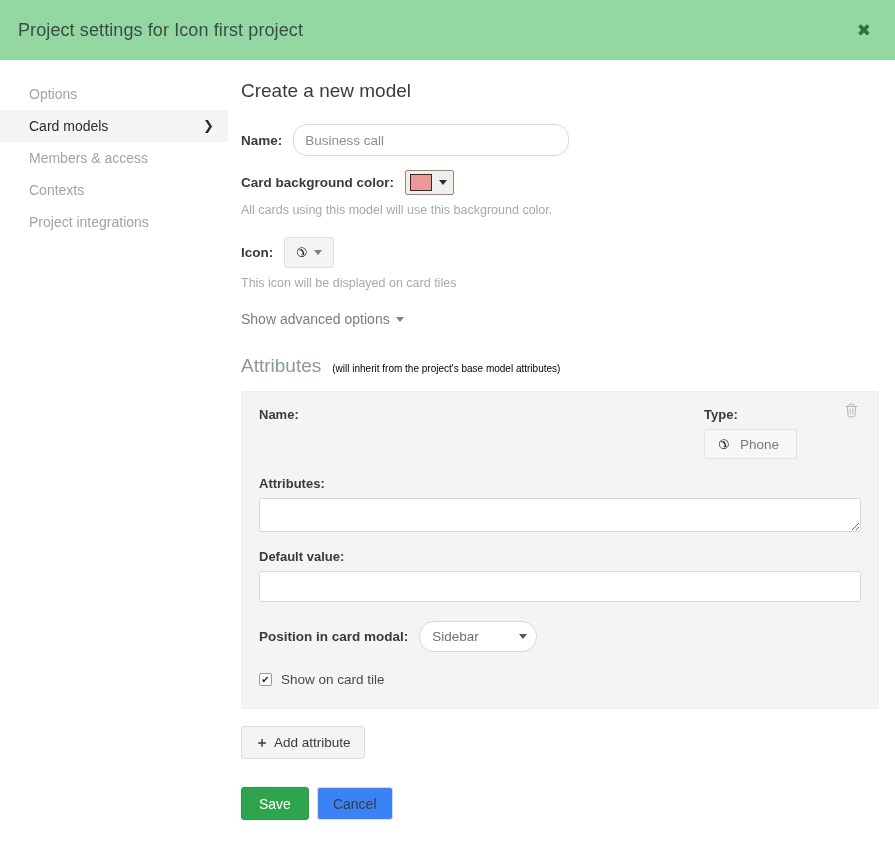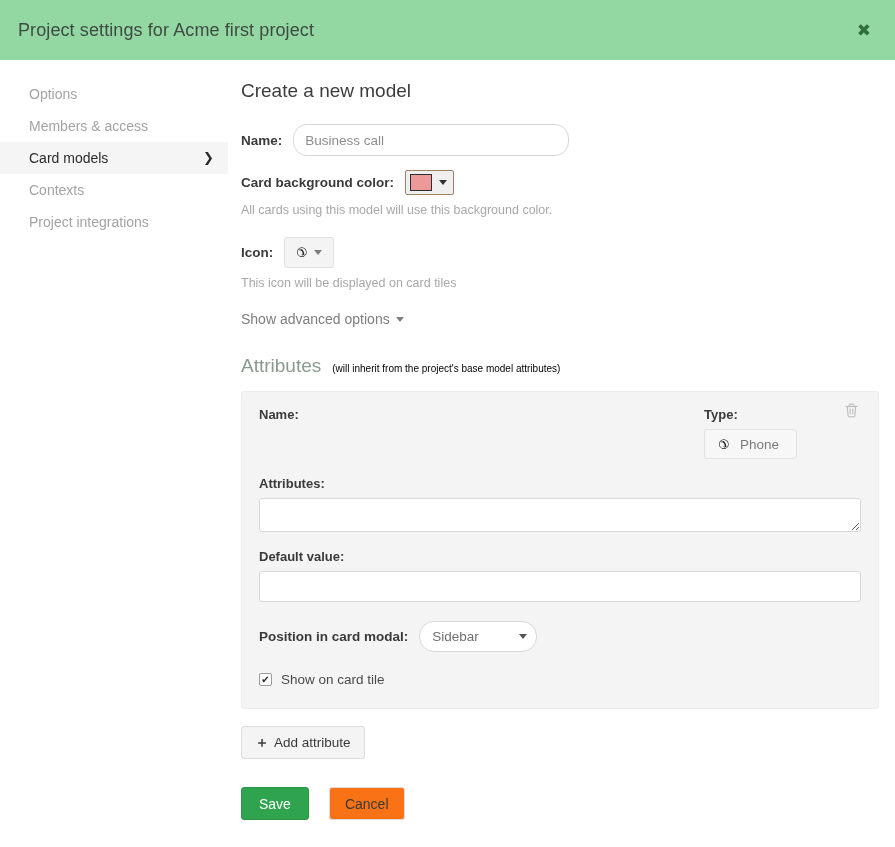--- a/index.html
+++ b/index.html
@@ -229,52 +229,52 @@
     font-family: "Liberation Sans", sans-serif;
   }
   .btn-light {
     background: #f4f4f4; border: 1px solid #dcdcdc;
     color: #3a3a3a; font-size: 13.5px;
     height: 33px; padding: 0 13px; gap: 5px;
   }
   #add-attribute-btn { margin-top: 17px; }
   .plus { font-weight: bold; font-size: 14px; font-family: "DejaVu Sans", sans-serif; }
 
-  .footer-row { display: flex; gap: 20px; margin-top: 28px; }
+  .footer-row { display: flex; gap: 8px; margin-top: 28px; }
   .btn-save {
     background: #2fa34e; border: 1px solid #2b9648;
     color: #ffffff; font-size: 14px;
     height: 33px; padding: 0 17px;
   }
   .btn-cancel {
-    background: #f97316; border: 1px solid #dcdcdc;
+    background: #3b82f6; border: 1px solid #dcdcdc;
     color: #3a3a3a; font-size: 14px;
     height: 33px; padding: 0 15px;
   }
 </style>
 </head>
 <body>
 
 <div class="modal-header">
-  <div class="modal-title">Project settings for Acme first project</div>
+  <div class="modal-title">Project settings for Icon first project</div>
   <button class="modal-close">✖</button>
 </div>
 
 <div class="body-wrap">
 
   <nav class="sidebar">
     <div class="nav-item">
       <span>Options</span>
     </div>
-    <div class="nav-item">
-      <span>Members &amp; access</span>
-    </div>
     <div class="nav-item active">
       <span>Card models</span>
       <span class="nav-chev">❯</span>
+    </div>
+    <div class="nav-item">
+      <span>Members &amp; access</span>
     </div>
     <div class="nav-item">
       <span>Contexts</span>
     </div>
     <div class="nav-item">
       <span>Project integrations</span>
     </div>
   </nav>
 
   <main class="content">

